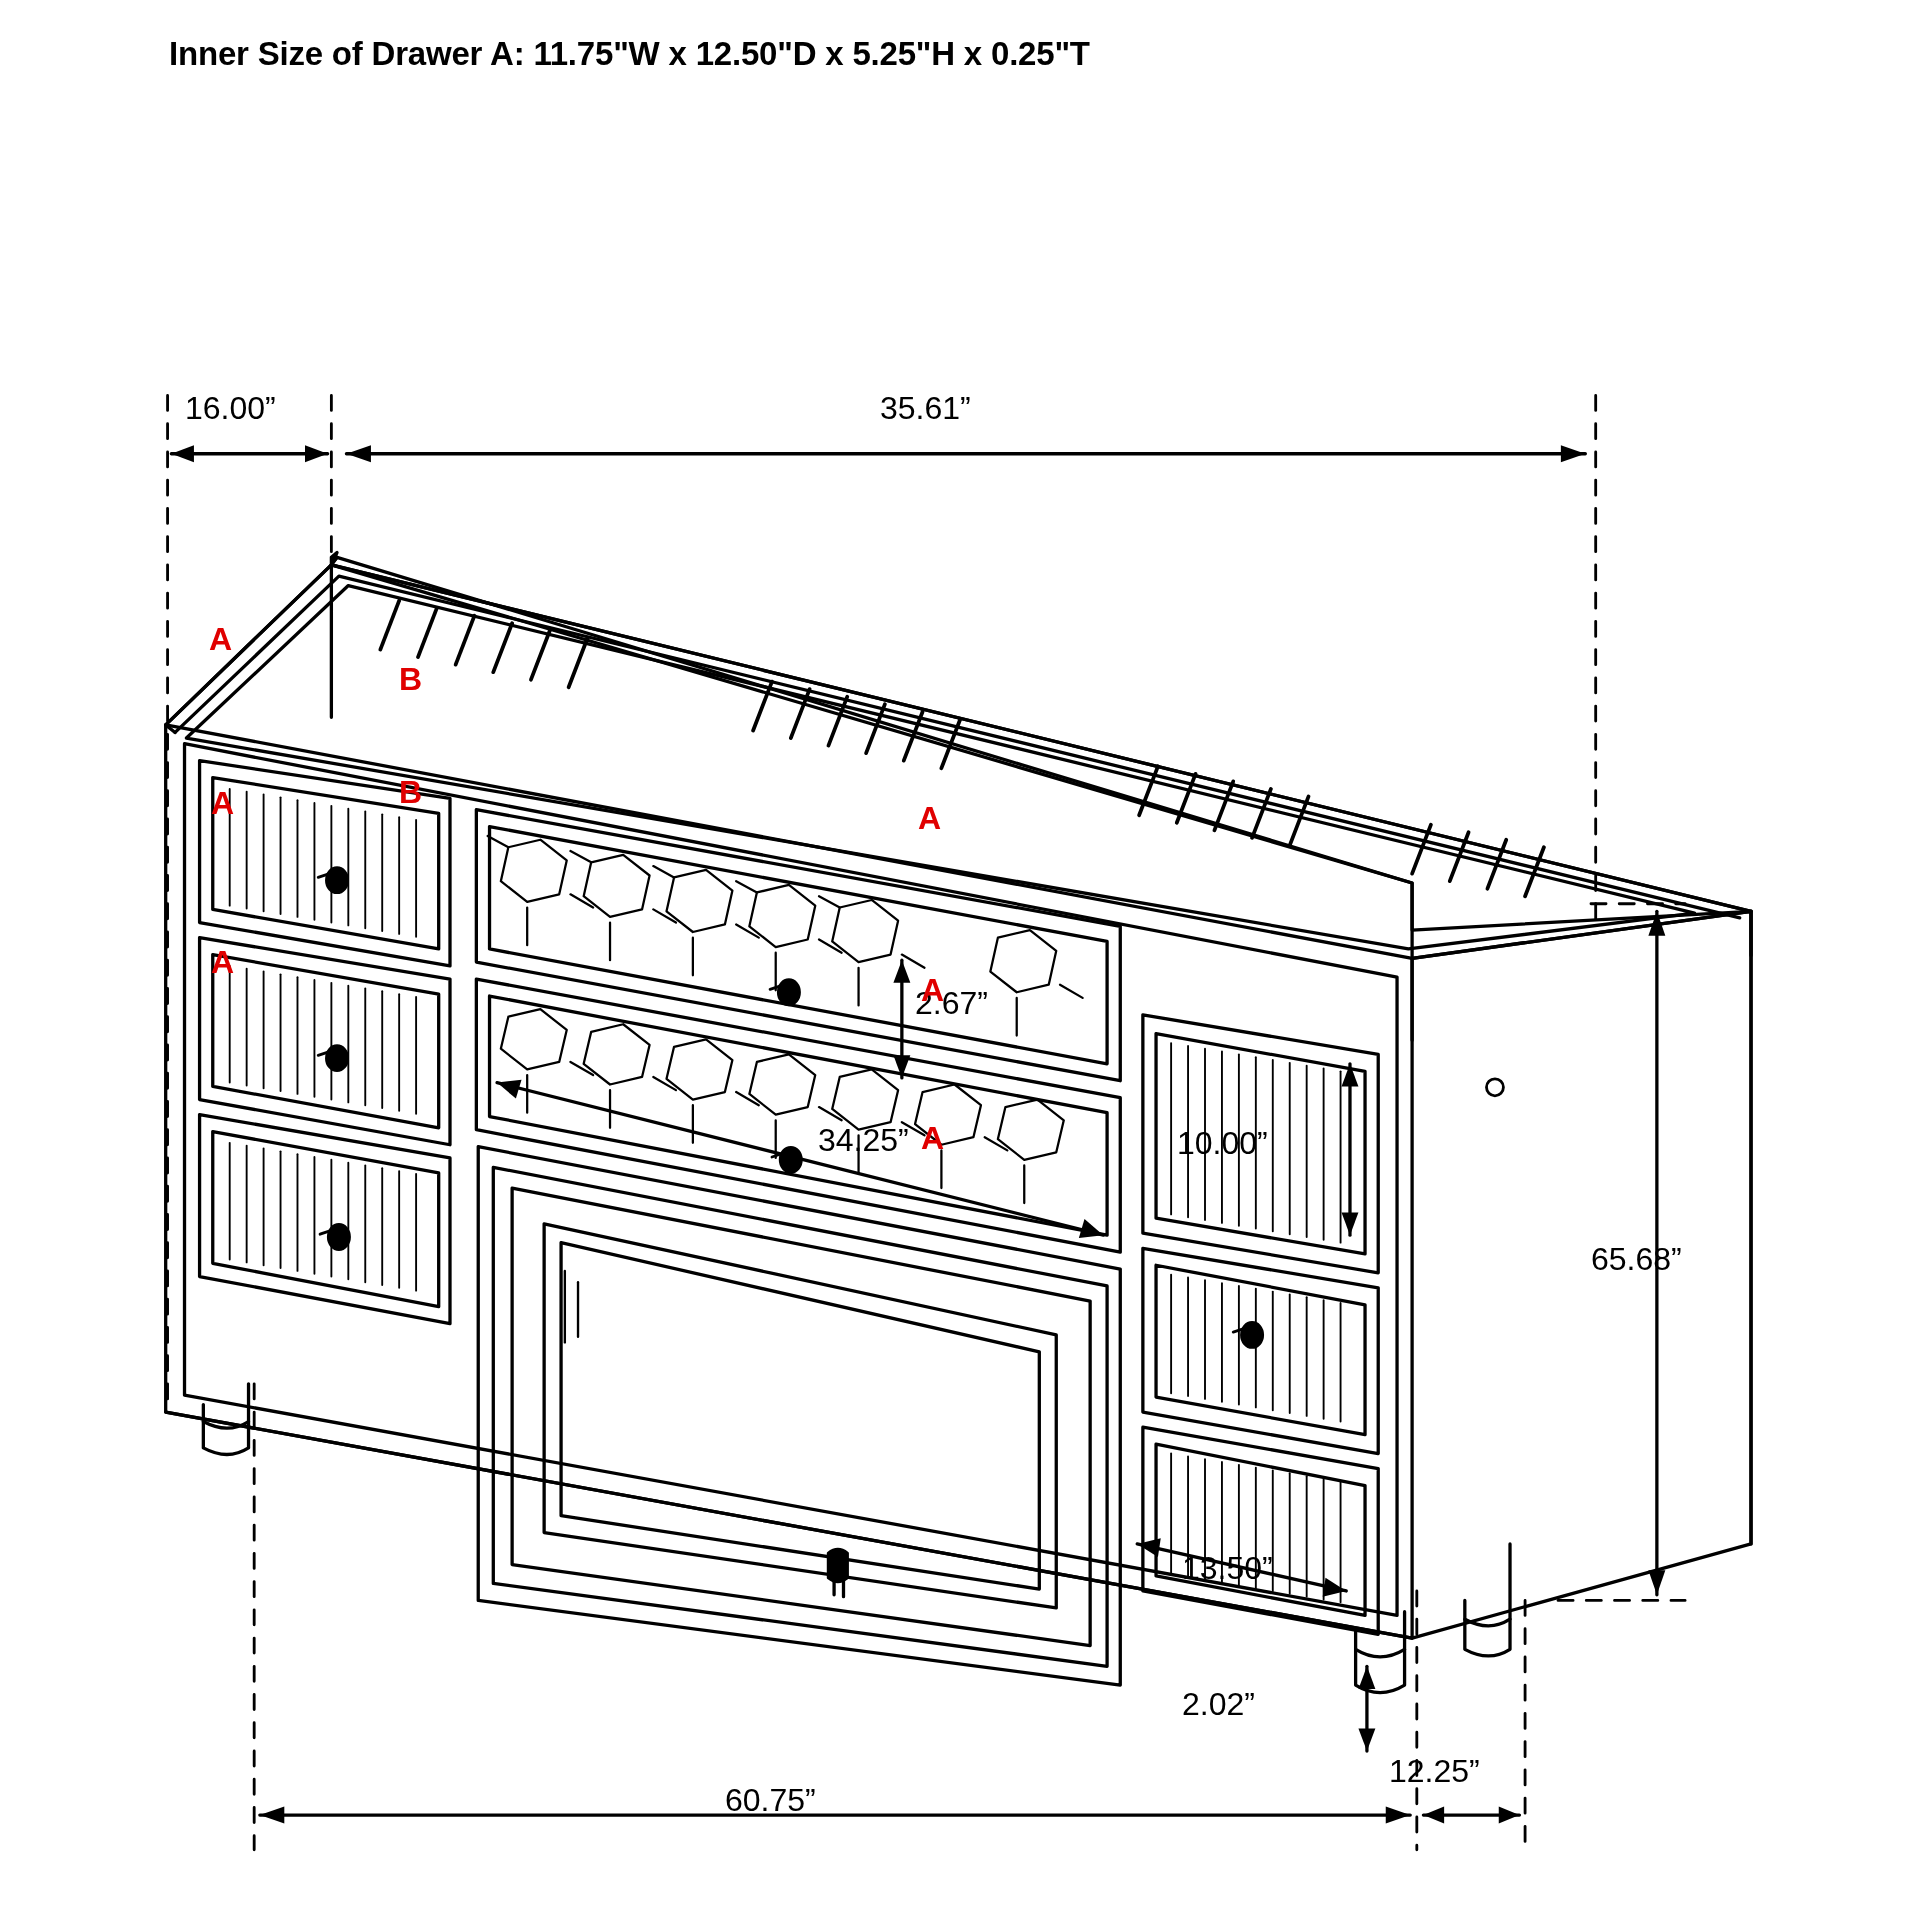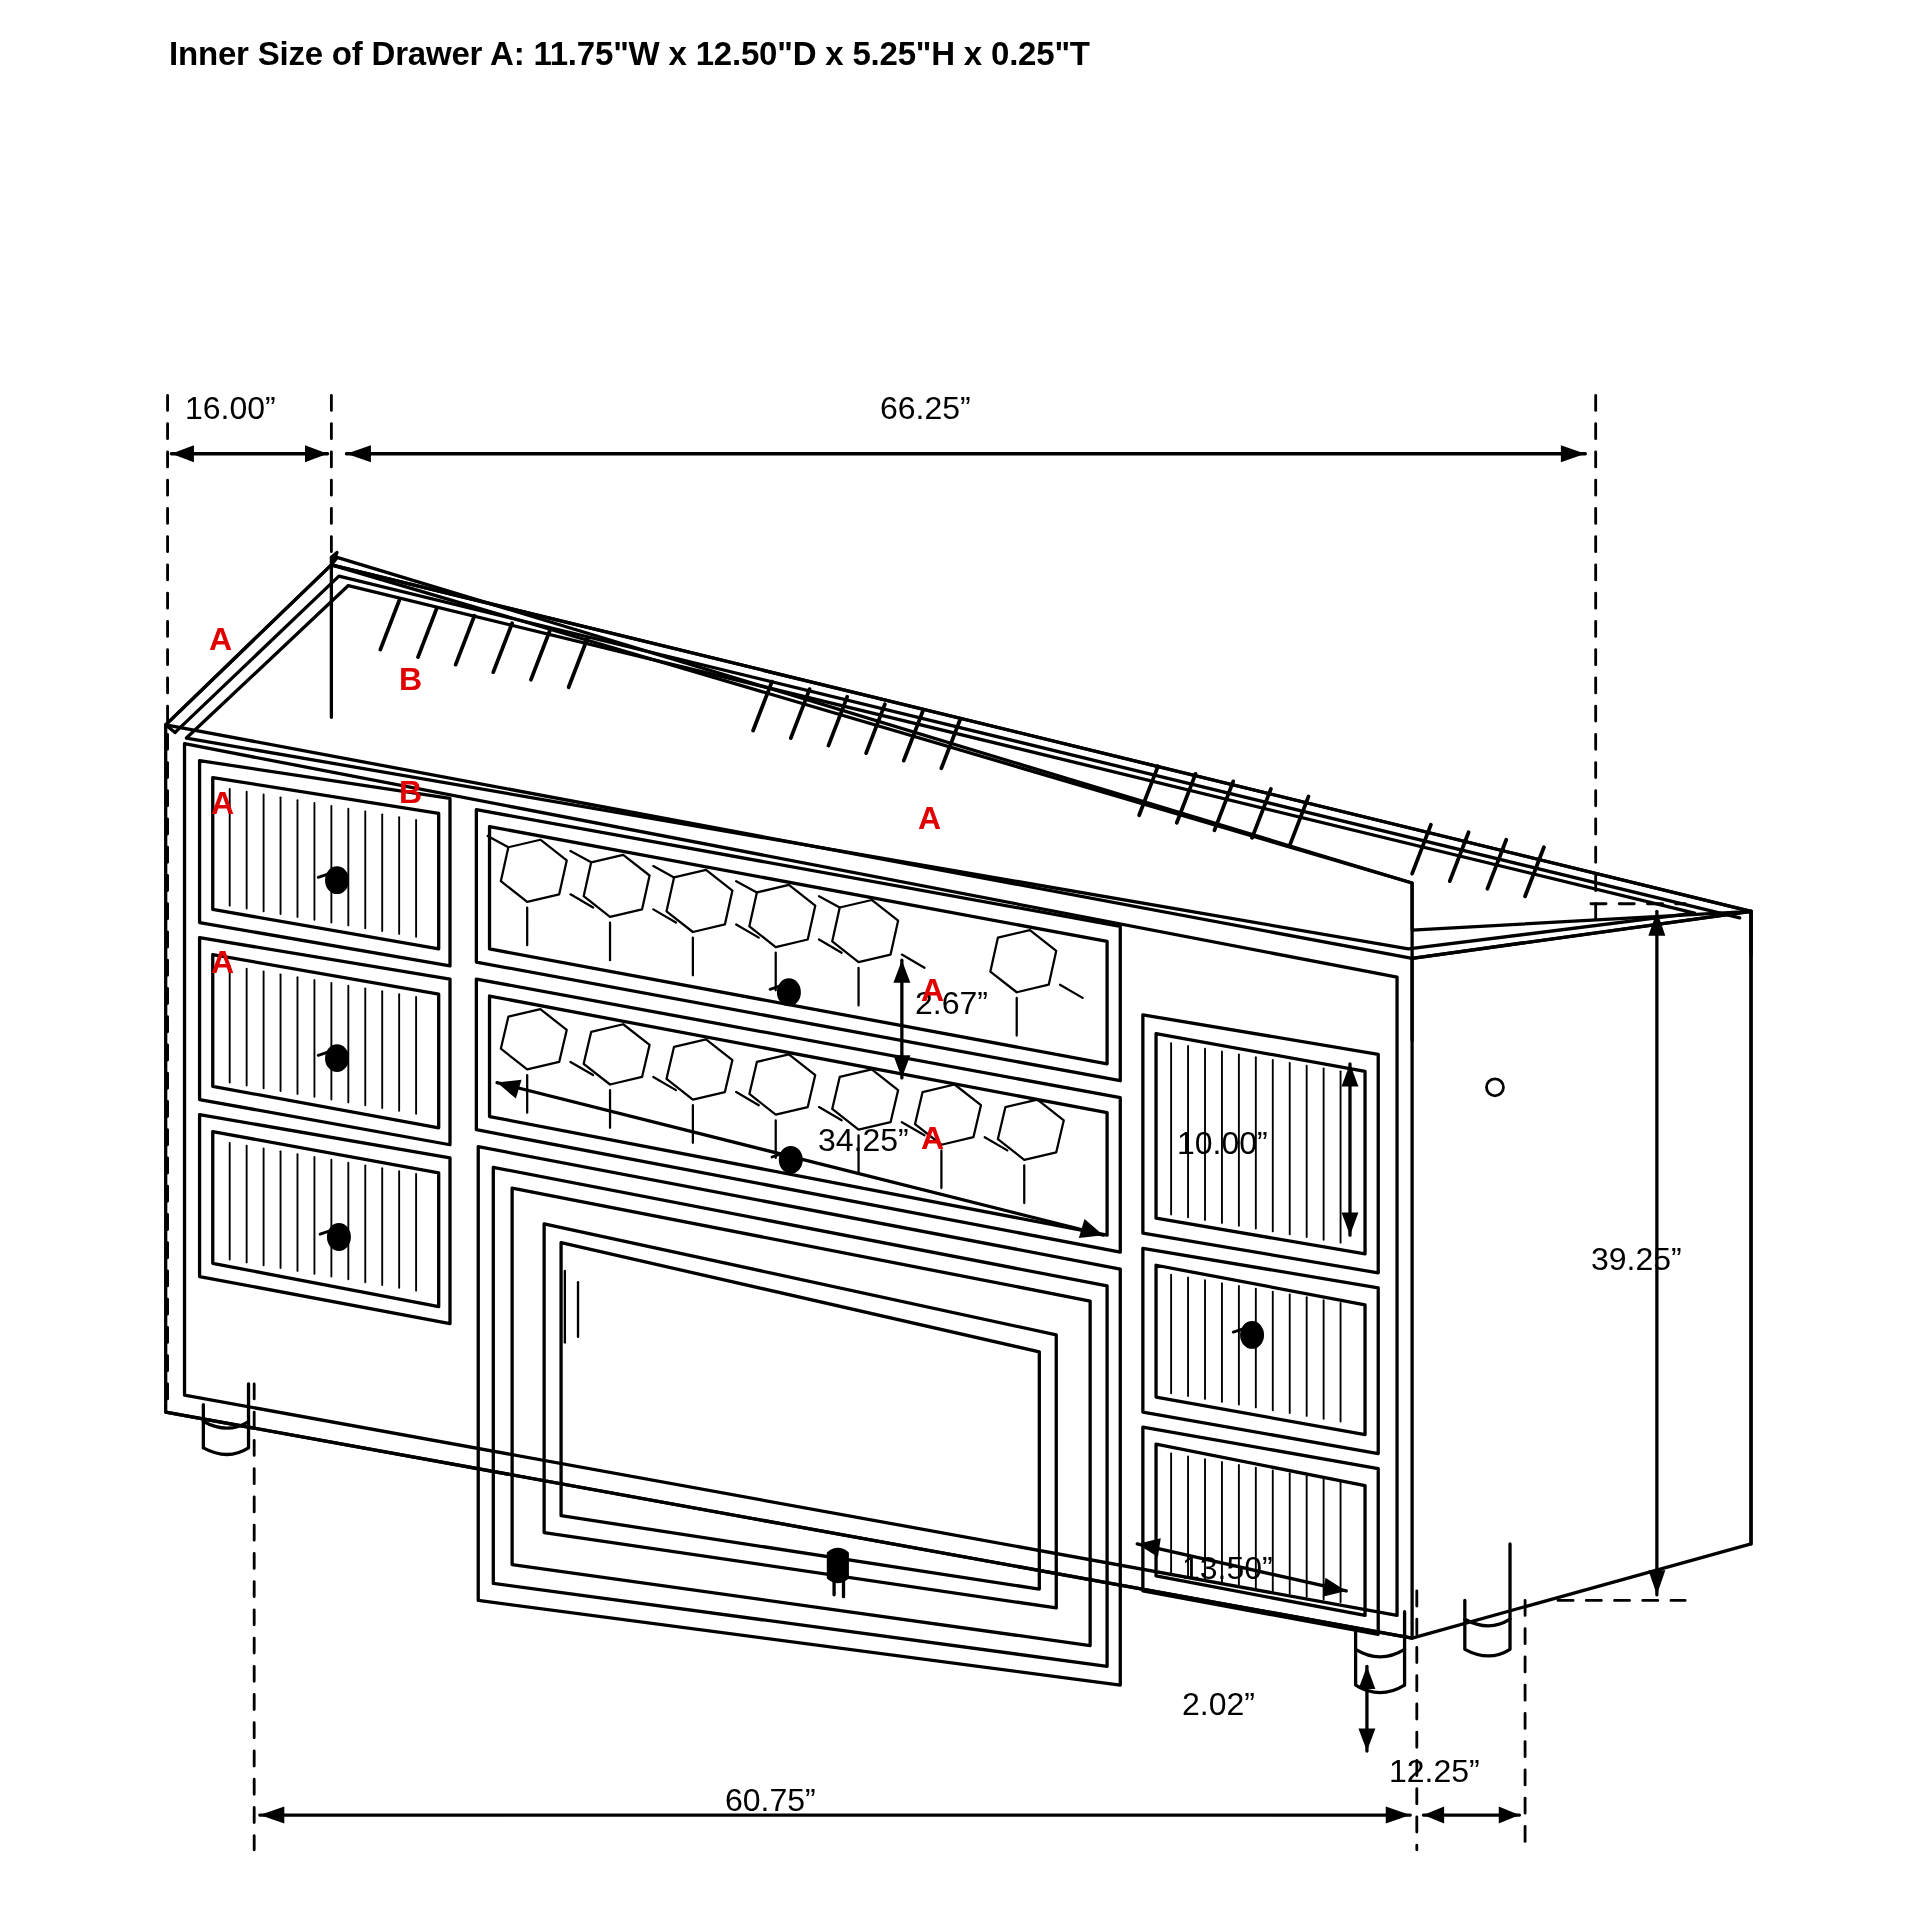--- a/index.html
+++ b/index.html
@@ -283,25 +283,25 @@
           <path d="M1370,898 l20,-52"></path>
         <path d="M1500,928 l20,-52"></path>
           <path d="M1540,936 l20,-52"></path>
           <path d="M1580,944 l20,-52"></path>
         <path d="M1620,952 l20,-52"></path>
       </g>
     </g>
   </svg>
 
   <div class="dimlbl" style="left:185px;top:390px;">16.00”</div>
-  <div class="dimlbl" style="left:880px;top:390px;">66.25”</div>
+  <div class="dimlbl" style="left:880px;top:390px;">35.61”</div>
   <div class="dimlbl" style="left:915px;top:985px;">2.67”</div>
   <div class="dimlbl" style="left:818px;top:1122px;">34.25”</div>
   <div class="dimlbl" style="left:1177px;top:1125px;">10.00”</div>
-  <div class="dimlbl" style="left:1591px;top:1241px;">39.25”</div>
+  <div class="dimlbl" style="left:1591px;top:1241px;">65.68”</div>
   <div class="dimlbl" style="left:1182px;top:1525px;margin-top:25px;">13.50”</div>
   <div class="dimlbl" style="left:1182px;top:1686px;">2.02”</div>
   <div class="dimlbl" style="left:725px;top:1782px;">60.75”</div>
   <div class="dimlbl" style="left:1389px;top:1753px;">12.25”</div>
 
   <div class="letter" style="left:209px;top:621px;">A</div>
   <div class="letter" style="left:211px;top:785px;">A</div>
   <div class="letter" style="left:211px;top:944px;">A</div>
   <div class="letter" style="left:399px;top:661px;">B</div>
   <div class="letter" style="left:399px;top:774px;">B</div>

